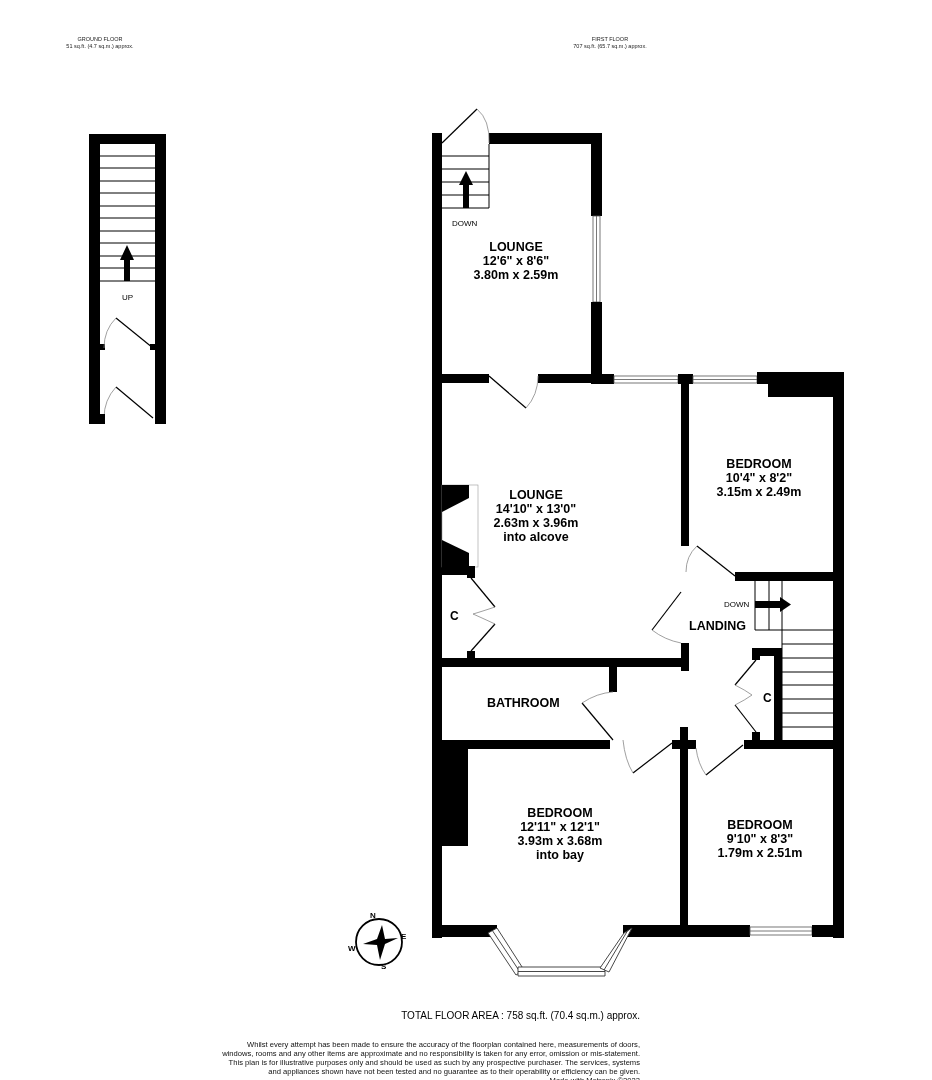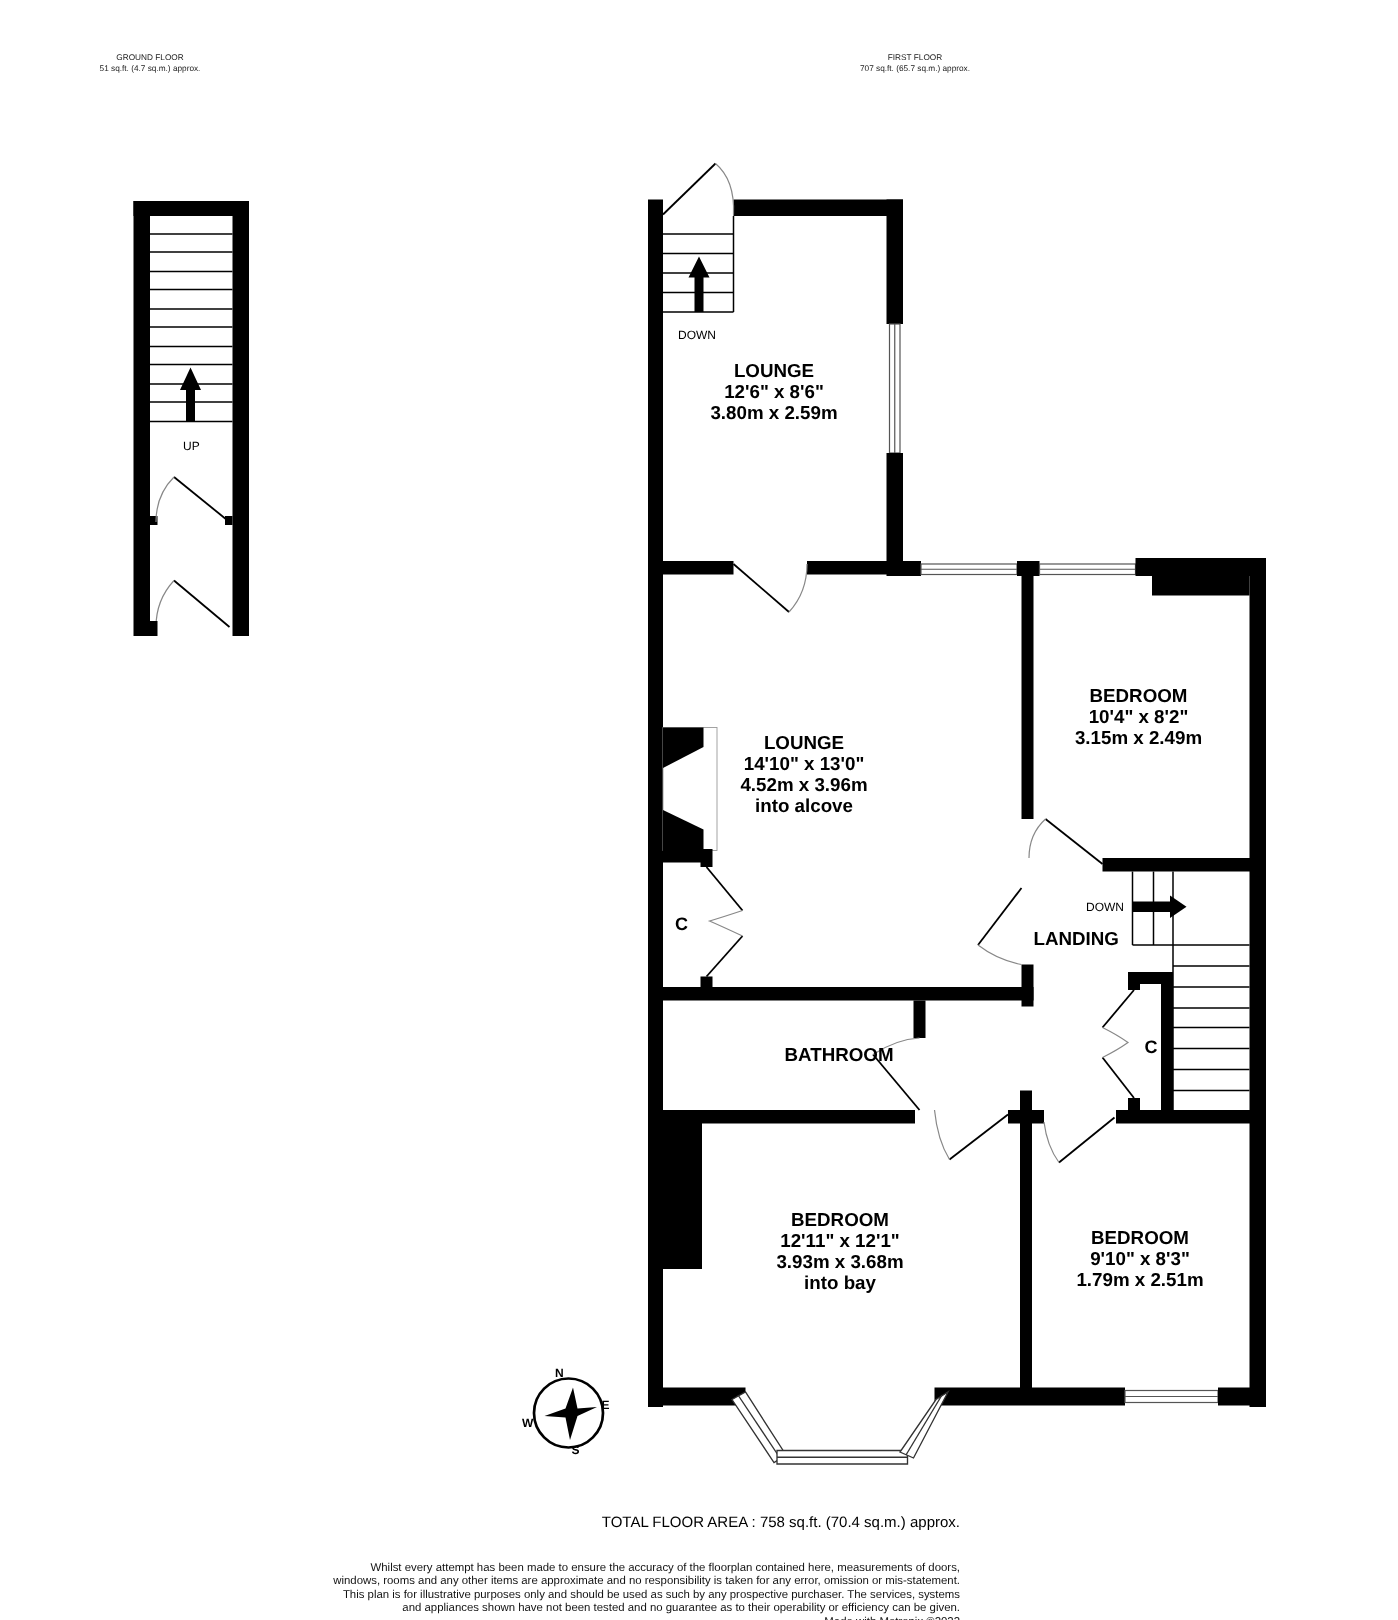--- a/index.html
+++ b/index.html
@@ -5,21 +5,21 @@
   html, body { margin: 0; padding: 0; background: #ffffff; }
   body { width: 932px; height: 1080px; position: relative; overflow: hidden; font-family: "Liberation Sans", sans-serif; color: #000; }
   .floor-header { position: absolute; text-align: center; font-size: 5.5px; line-height: 7px; color: #222; }
   #plan { position: absolute; left: 0; top: 0; }
   .room-label { position: absolute; text-align: center; font-weight: bold; font-size: 12.5px; line-height: 14px; white-space: nowrap; transform: translateX(-50%); }
   .room-label .name { display: block; }
   .room-label .dim { display: block; }
   .small-label { position: absolute; font-size: 8px; white-space: nowrap; }
   .c-label { position: absolute; font-weight: bold; font-size: 12px; }
   .landing-label { position: absolute; font-weight: bold; font-size: 12.5px; }
-  .bath-label { position: absolute; font-weight: bold; font-size: 12.5px; margin-left: 36px; }
+  .bath-label { position: absolute; font-weight: bold; font-size: 12.5px; }
   .footer { position: absolute; left: 220px; width: 420px; top: 1010px; text-align: right; }
   .footer .total { font-size: 10px; line-height: 12px; }
   .footer .disclaimer { font-size: 7.6px; line-height: 9px; margin-top: 18px; color: #111; }
 </style>
 </head>
 <body>
 
 <div class="floor-header" style="left:40px; top:36px; width:120px;">
   <div>GROUND FLOOR</div>
   <div>51 sq.ft. (4.7 sq.m.) approx.</div>
@@ -201,21 +201,21 @@
 
 <div class="room-label" style="left:516px; top:240px;">
   <span class="name">LOUNGE</span>
   <span class="dim">12'6"  x 8'6"</span>
   <span class="dim">3.80m  x 2.59m</span>
 </div>
 
 <div class="room-label" style="left:536px; top:488px;">
   <span class="name">LOUNGE</span>
   <span class="dim">14'10"  x 13'0"</span>
-  <span class="dim">4.52m  x 3.96m</span>
+  <span class="dim">2.63m  x 3.96m</span>
   <span class="dim">into alcove</span>
 </div>
 
 <div class="room-label" style="left:759px; top:457px;">
   <span class="name">BEDROOM</span>
   <span class="dim">10'4"  x 8'2"</span>
   <span class="dim">3.15m  x 2.49m</span>
 </div>
 
 <div class="landing-label" style="left:689px; top:619px;">LANDING</div>

